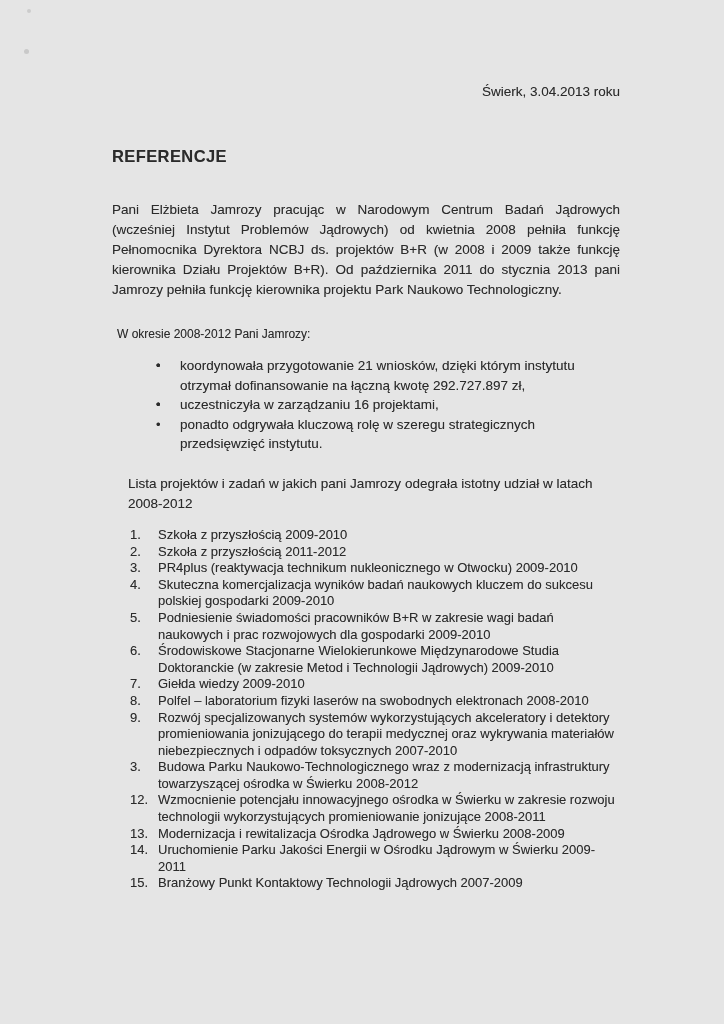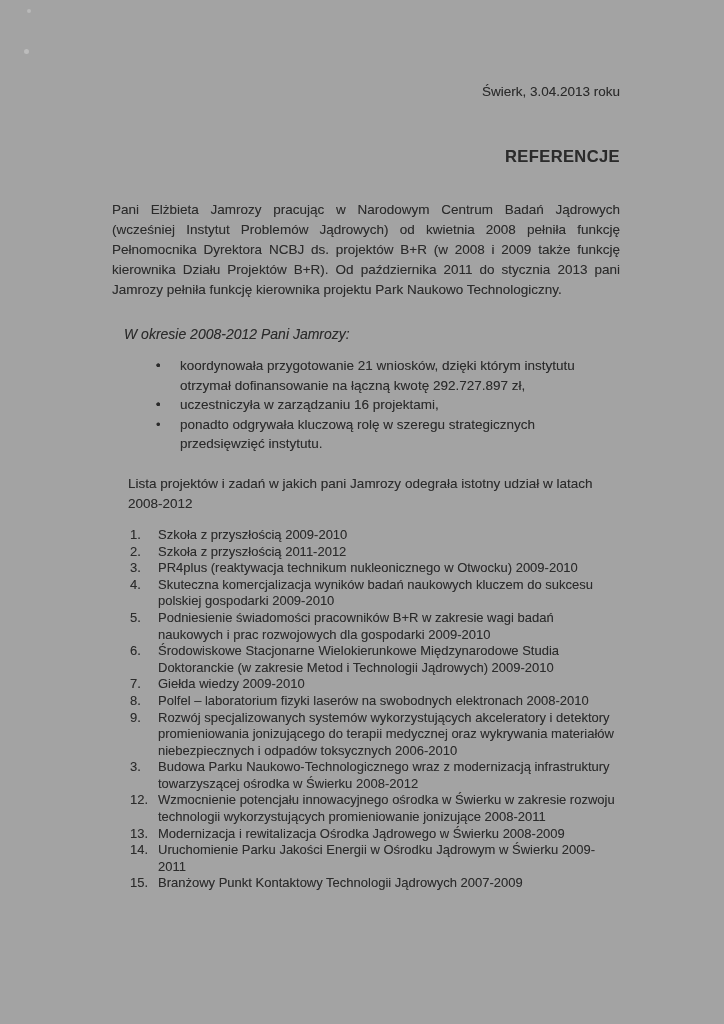--- a/index.html
+++ b/index.html
@@ -5,57 +5,56 @@
 <style>
   html, body {
     margin: 0;
     padding: 0;
     background: #ffffff;
   }
   .page {
     position: relative;
     width: 724px;
     height: 1024px;
-    background: #a3a3a3;
+    background: #e5e5e5;
     font-family: "Liberation Sans", "DejaVu Sans", sans-serif;
     color: #2b2b2b;
     overflow: hidden;
     text-shadow: 0 0 0.4px rgba(45,45,45,0.35); 
   }
   .content {
     position: absolute;
     left: 112px;
     top: 0;
     width: 508px;
   }
   .date-line {
     margin-top: 84px;
     text-align: right;
     font-size: 13.5px;
     line-height: 16px;
   }
   .doc-title {
     margin: 46px 0 16px 0;
-    text-align: right;
+    text-align: left;
     font-size: 16.5px;
     font-weight: bold;
     letter-spacing: 0.4px;
     line-height: 20px;
   }
   .intro {
     margin: 34px 0 0 0;
     font-size: 13.5px;
     line-height: 20px;
     text-align: justify;
   }
   .period-heading {
-    margin: 24px 0 0 12px;
-    font-size: 14px;
-    line-height: 20px;
-    font-style: italic;
+    margin: 24px 0 0 5px;
+    font-size: 12px;
+    line-height: 20px;
   }
   ul.achievements {
     list-style: none;
     margin: 12px 0 0 0;
     padding: 0;
     font-size: 13.5px;
     line-height: 19.6px;
   }
   ul.achievements li {
     position: relative;
@@ -181,21 +180,21 @@
           <span class="p-text">Giełda wiedzy 2009-2010</span>
         </li>
 
         <li>
           <span class="p-num">8.</span>
           <span class="p-text">Polfel – laboratorium fizyki laserów na swobodnych elektronach 2008-2010</span>
         </li>
 
         <li>
           <span class="p-num">9.</span>
-          <span class="p-text">Rozwój specjalizowanych systemów wykorzystujących akceleratory i detektory promieniowania jonizującego do terapii medycznej oraz wykrywania materiałów niebezpiecznych i odpadów toksycznych 2006-2010</span>
+          <span class="p-text">Rozwój specjalizowanych systemów wykorzystujących akceleratory i detektory promieniowania jonizującego do terapii medycznej oraz wykrywania materiałów niebezpiecznych i odpadów toksycznych 2007-2010</span>
         </li>
 
         <li>
           <span class="p-num">3.</span>
           <span class="p-text">Budowa Parku Naukowo-Technologicznego wraz z modernizacją infrastruktury towarzyszącej ośrodka w Świerku 2008-2012</span>
         </li>
 
 
         <li>
           <span class="p-num">12.</span>

